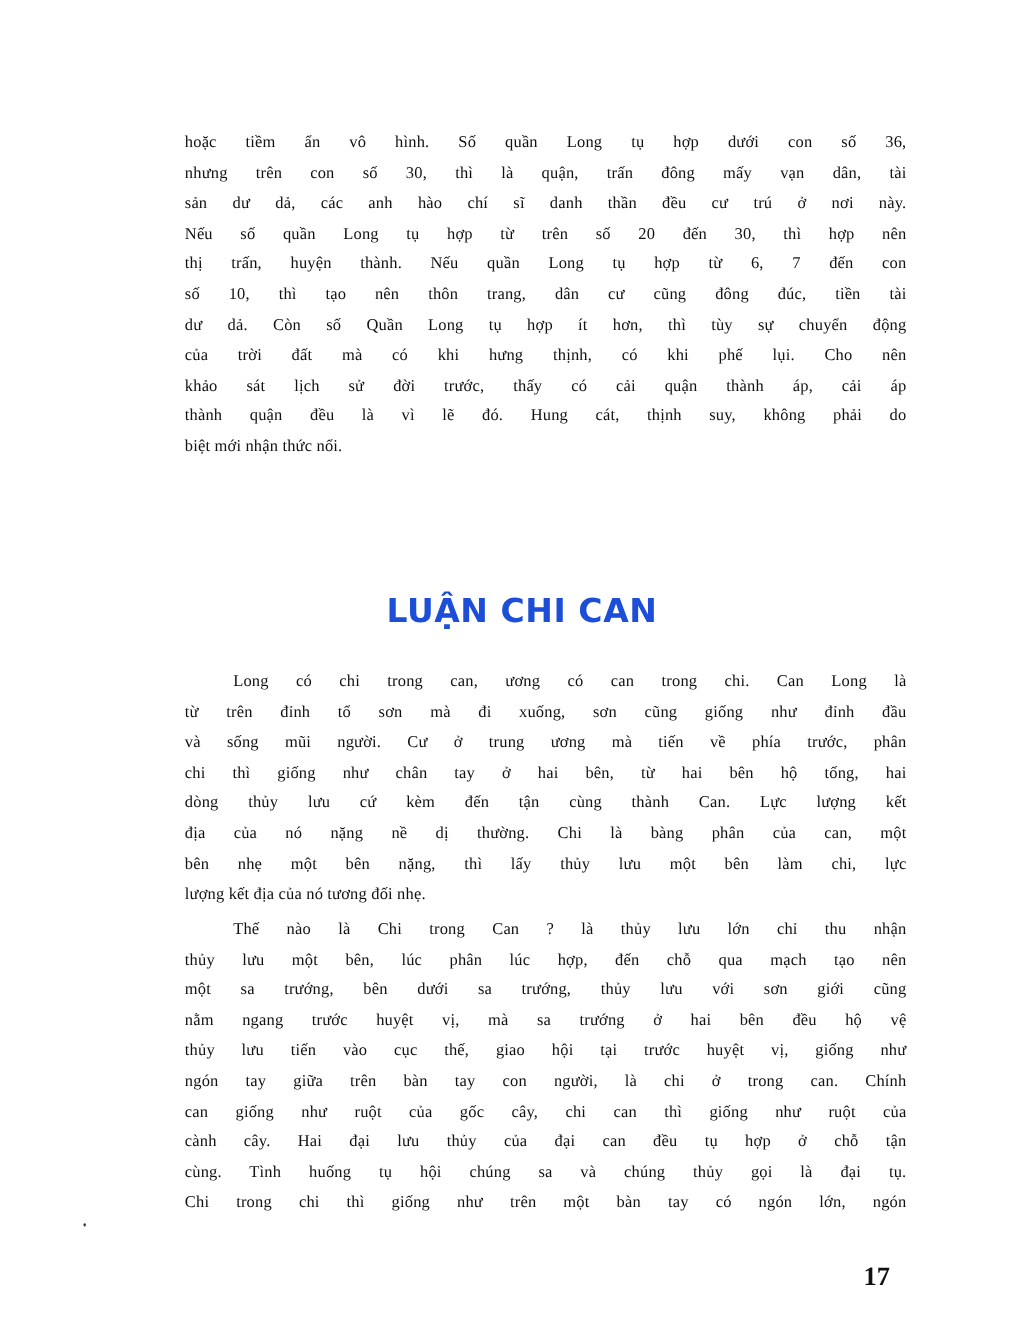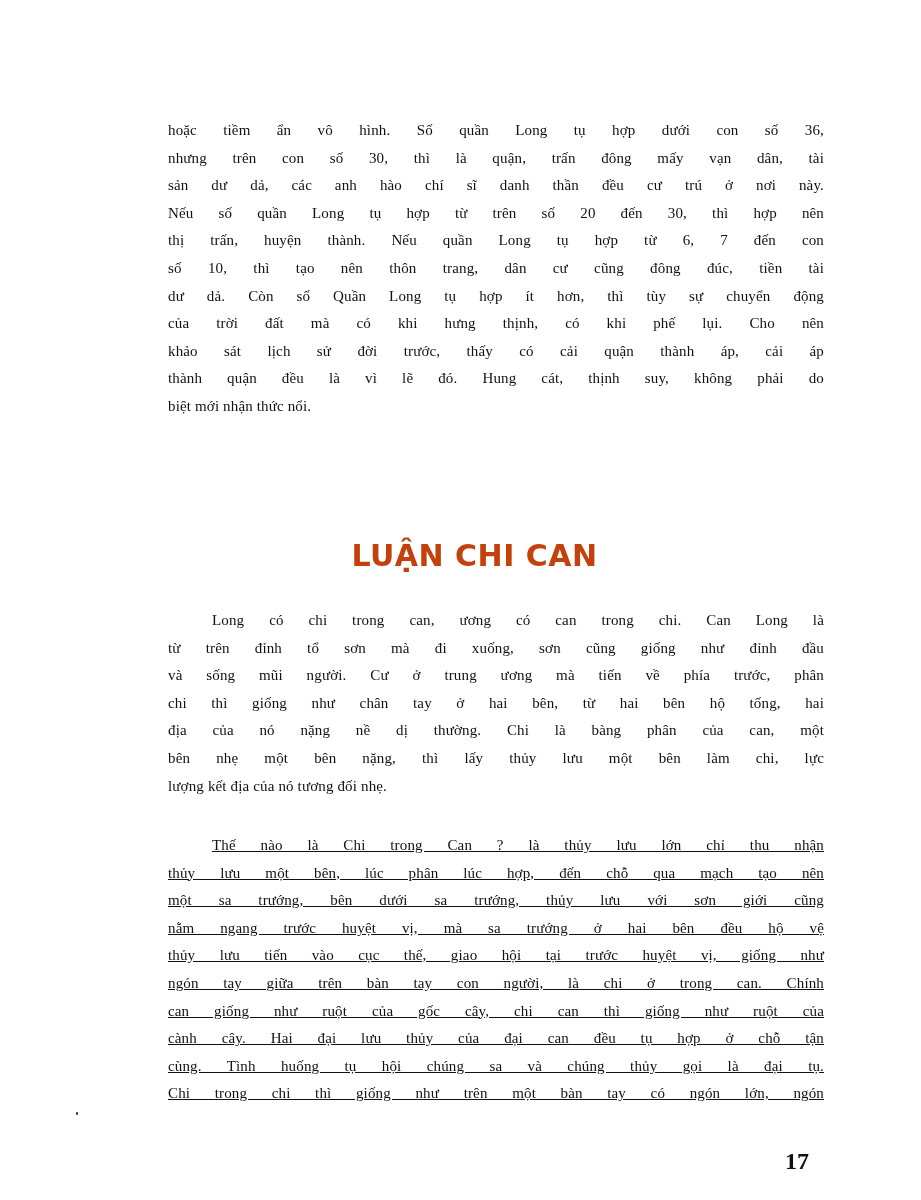--- a/index.html
+++ b/index.html
@@ -48,25 +48,25 @@
   .heading {
     position: absolute;
     top: 538px;
     left: 0;
     width: 921px;
     text-align: center;
     font-family: "DejaVu Sans", "Liberation Sans", sans-serif;
     font-weight: bold;
     font-size: 30px;
     letter-spacing: 0.5px;
-    color: #c2410c;
+    color: #1d4ed8;
   }
   .heading span { margin-left: 28px; }
   #para-1 { top: 607px; }
-  #para-2 { top: 832px; text-decoration: underline; }
+  #para-2 { top: 832px; }
   .page-number {
     position: absolute;
     top: 1148px;
     left: 785px;
     font-family: "Liberation Serif", "DejaVu Serif", serif;
     font-weight: bold;
     font-size: 24px;
     color: #111111;
   }
   .speck {
@@ -100,20 +100,21 @@
 
   <div class="heading">
     <span>LUẬN CHI CAN</span>
   </div>
 
   <div class="text-block" id="para-1">
     <span class="line indent">Long có chi trong can, ương có can trong chi. Can Long là</span>
     <span class="line">từ trên đỉnh tổ sơn mà đi xuống, sơn cũng giống như đỉnh đầu</span>
     <span class="line">và sống mũi người. Cư ở trung ương mà tiến về phía trước, phân</span>
     <span class="line">chi thì giống như chân tay ở hai bên, từ hai bên hộ tống, hai</span>
+    <span class="line">dòng thủy lưu cứ kèm đến tận cùng thành Can. Lực lượng kết</span>
     <span class="line">địa của nó nặng nề dị thường. Chi là bàng phân của can, một</span>
     <span class="line">bên nhẹ một bên nặng, thì lấy thủy lưu một bên làm chi, lực</span>
     <span class="line last">lượng kết địa của nó tương đối nhẹ.</span>
   </div>
 
   <div class="text-block" id="para-2">
     <span class="line indent">Thế nào là Chi trong Can ? là thủy lưu lớn chỉ thu nhận</span>
     <span class="line">thủy lưu một bên, lúc phân lúc hợp, đến chỗ qua mạch tạo nên</span>
     <span class="line">một sa trướng, bên dưới sa trướng, thủy lưu với sơn giới cũng</span>
     <span class="line">nằm ngang trước huyệt vị, mà sa trướng ở hai bên đều hộ vệ</span>

